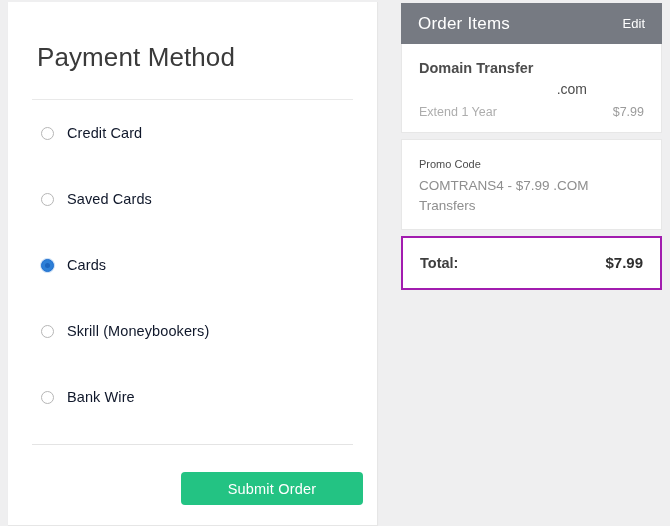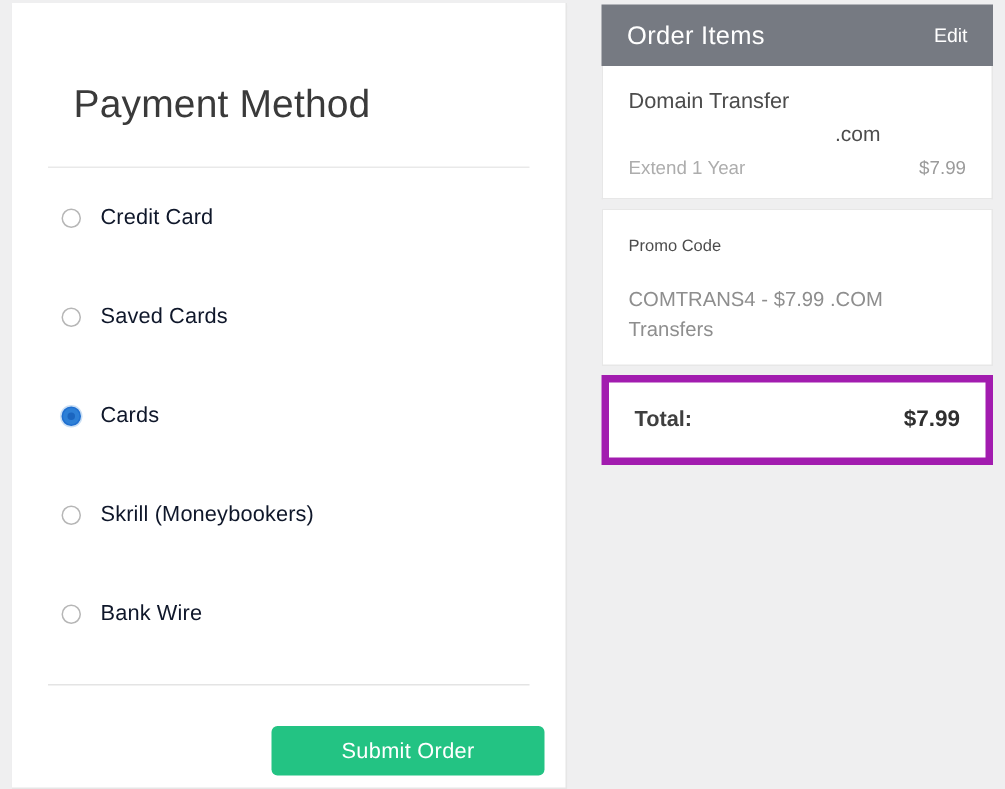--- a/index.html
+++ b/index.html
@@ -32,21 +32,21 @@
     border: 1px solid #e6e6e6;
     border-top: none;
     border-left: none;
     box-sizing: border-box;
     box-shadow: 0 1px 1px rgba(0,0,0,0.03);
   }
   .payment-title {
     font-size: 26px;
     font-weight: 400;
     color: #3a3a3a;
-    margin: 12px;
+    margin: 0;
     padding: 40px 0 0 29px;
     letter-spacing: 0.1px;
   }
   .title-rule {
     height: 1px;
     background: #e9e9e9;
     margin: 26px 24px 0 24px;
   }
   .methods {
     padding: 0 24px;
@@ -149,20 +149,21 @@
     padding: 14px 17px 13px 17px;
   }
   .order-card + .order-card {
     border-top: 1px solid #e7e7e7;
     margin-top: 6px;
   }
   .item-title {
     font-size: 14.5px;
     color: #4c4c4c;
     line-height: 21px;
+    font-weight: bold;
   }
   .item-domain {
     font-size: 14px;
     color: #4c4c4c;
     line-height: 21px;
     text-align: right;
     padding-right: 57px;
     min-height: 21px;
   }
   .item-meta {
@@ -181,25 +182,25 @@
   }
   .promo-title {
     font-size: 11px;
     color: #4c4c4c;
     line-height: 21px;
   }
   .promo-desc {
     font-size: 13.5px;
     color: #8e8e8e;
     line-height: 20px;
-    margin-top: 15px;
+    margin-top: 1px;
   }
   .total-card {
     background: #ffffff;
-    border: 5px solid #a21caf;
+    border: 2px solid #a21caf;
     box-sizing: border-box;
     margin-top: 6px;
     padding: 16px 17px 17px 17px;
     display: flex;
     align-items: baseline;
     justify-content: space-between;
   }
   .total-label {
     font-size: 14.5px;
     color: #3f3f3f;

